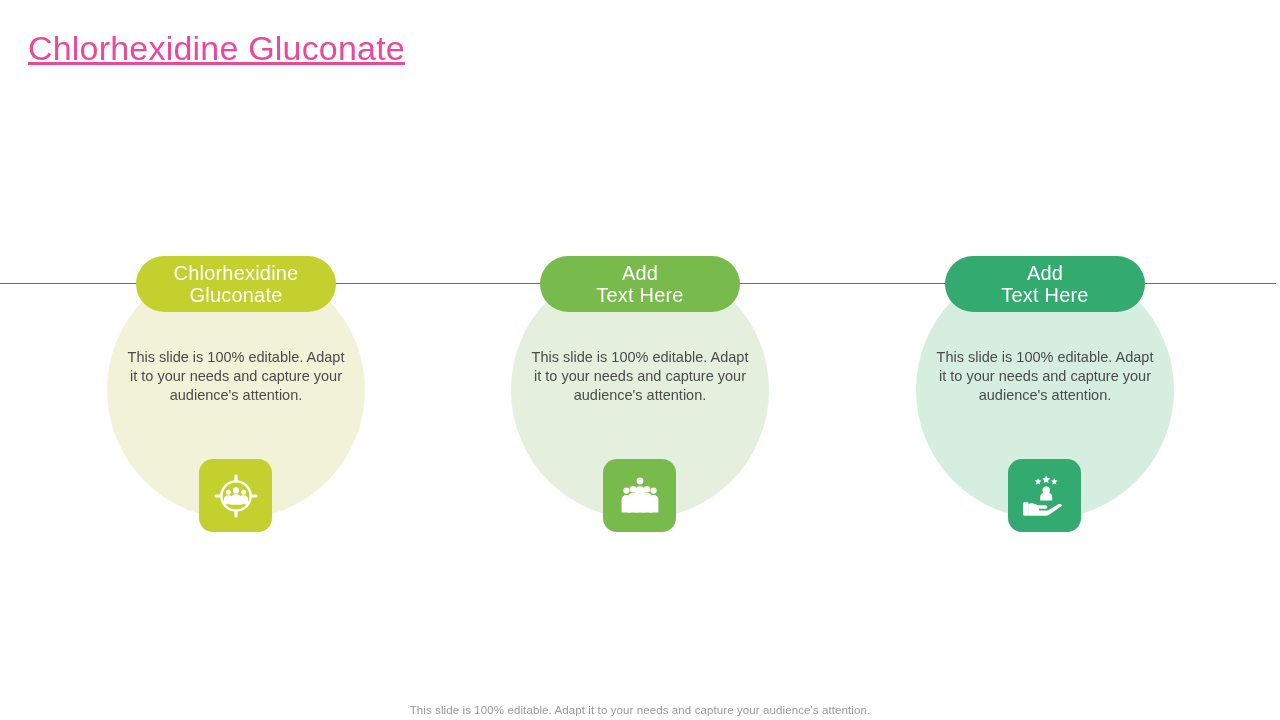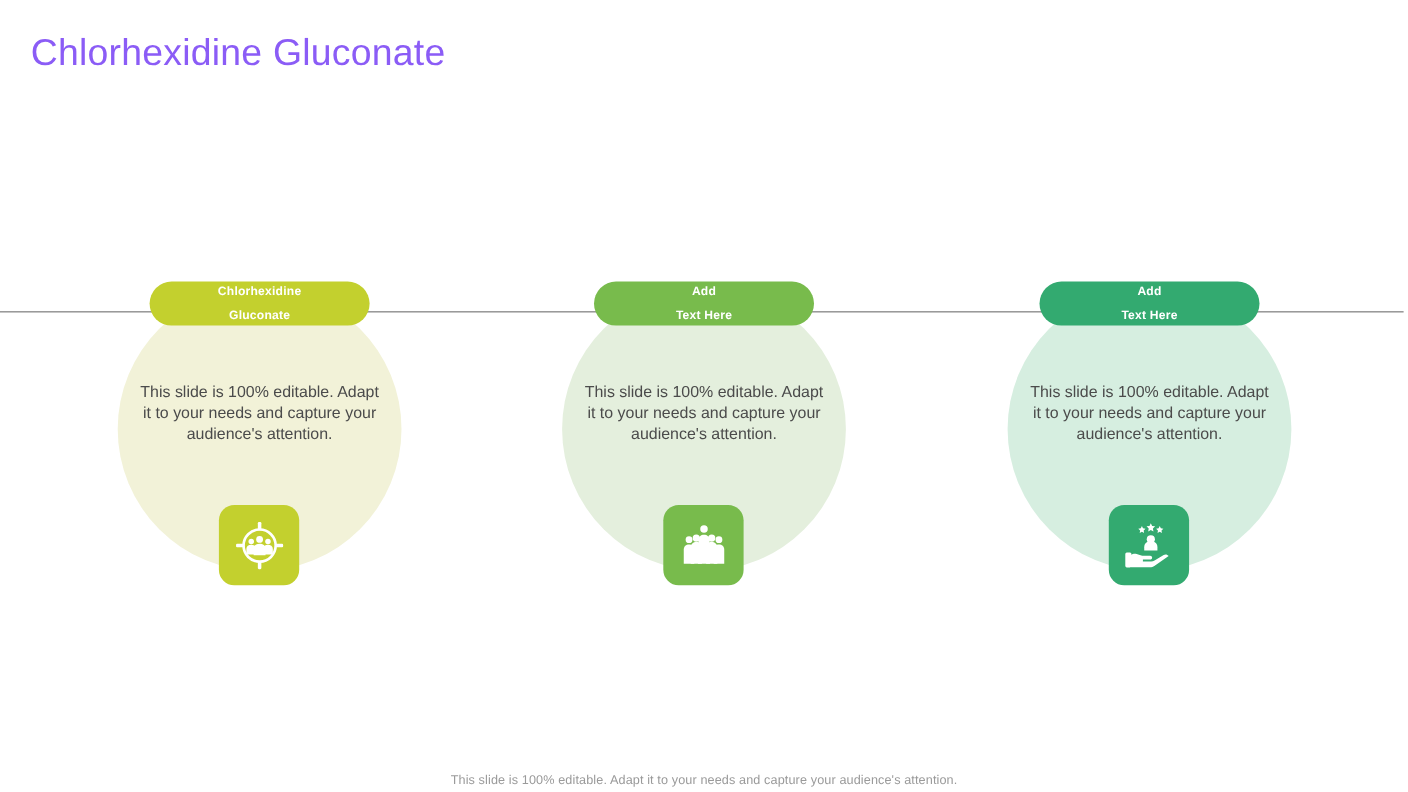--- a/index.html
+++ b/index.html
@@ -65,29 +65,29 @@
     height: 258px;
     border-radius: 50%;
   }
 
   
   .card-pill {
     position: absolute;
     left: 60px;
     top: 256px;
     width: 200px;
-    height: 40px;
+    height: 56px;
     border-radius: 28px;
     display: flex;
     align-items: center;
     justify-content: center;
     text-align: center;
     color: #ffffff;
-    font-size: 11px;
-    font-weight: bold;
+    font-size: 20px;
+    font-weight: normal;
     line-height: 22px;
     letter-spacing: 0.2px;
     z-index: 3;
   }
   .card-pill .pill-line { display: block; }
 
   
   .card-body {
     position: absolute;
     left: 48px;
@@ -123,21 +123,21 @@
     width: 1280px;
     text-align: center;
     font-size: 11.5px;
     color: #9a9a9a;
     letter-spacing: 0.1px;
   }
 </style>
 </head>
 <body style="background: rgb(255, 255, 255);">
 
-<div class="slide-title" style="color: #8b5cf6;">Chlorhexidine Gluconate</div>
+<div class="slide-title" style="color: #ec4899; text-decoration: underline;">Chlorhexidine Gluconate</div>
 
 <div class="axis-line" style="background: rgb(111, 111, 111);"></div>
 
 <div class="cards">
 
   <div class="card c0">
     <div class="card-circle" style="background: rgb(242, 242, 216);"></div>
 
     <div class="card-pill" style="background: rgb(195, 208, 46);">
       <span>

